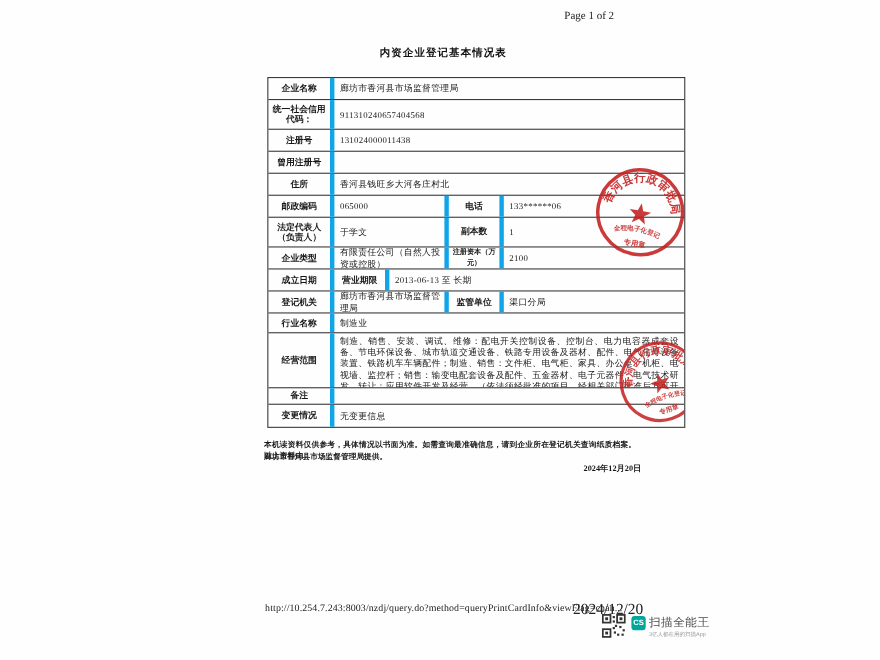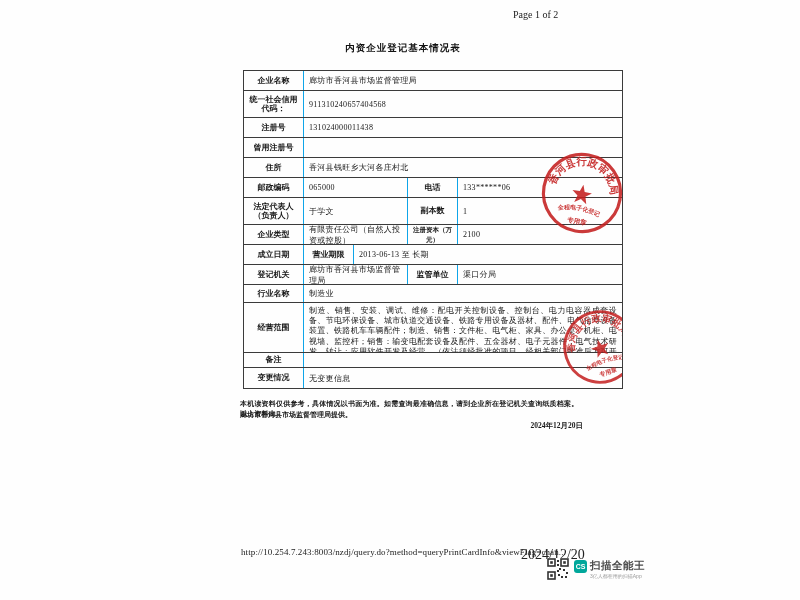--- a/index.html
+++ b/index.html
@@ -11,21 +11,21 @@
     -webkit-font-smoothing:antialiased;
   }
   .abs{position:absolute;}
   .page-num{left:513px;top:9px;font-size:10px;color:#222;}
   .doc-title{left:243px;top:42px;width:320px;text-align:center;font-size:9.5px;font-weight:bold;letter-spacing:1px;color:#111;}
 
   
   .tbl{left:243px;top:70px;width:378px;border:1px solid #3b3b3b;background:transparent;}
   .trow{display:flex;border-bottom:1px solid #3b3b3b;align-items:stretch;}
   .trow:last-child{border-bottom:none;}
-  .c{border-right:1px solid #0ea5e9;display:flex;align-items:center;font-size:8px;color:#171717;overflow:hidden;}
+  .c{border-right:4px solid #0ea5e9;display:flex;align-items:center;font-size:8px;color:#171717;overflow:hidden;}
   .trow .c:last-child{border-right:none;}
   .lbl{width:60px;justify-content:center;text-align:center;font-weight:bold;line-height:9.5px;padding:0 2px;box-sizing:border-box;flex-shrink:0;}
   .l2{width:50px;flex-shrink:0;}
   .v1{width:104px;flex-shrink:0;}
   .val{padding-left:5px;box-sizing:border-box;letter-spacing:.3px;}
   .wide,.v2{flex:1;}
   .sm{font-size:6.5px;letter-spacing:0;}
   .scope{align-items:flex-start;padding:3px 5px 2px 5px;line-height:10.2px;letter-spacing:.2px;font-size:8px;text-align:justify;}
 
   
@@ -33,21 +33,21 @@
   .foot2{left:240px;top:410px;width:340px;font-size:7px;font-weight:600;color:#1a1a1a;}
   .foot-date{left:253px;top:421px;width:330px;text-align:right;font-size:7.5px;font-weight:600;color:#1a1a1a;}
 
   
   .url-line{left:241px;top:547px;font-size:9px;color:#222;letter-spacing:.1px;}
   .url-date{left:521px;top:547px;font-size:14px;color:#222;}
   .qr{left:547px;top:558px;width:22px;height:22px;}
   .cs-badge{left:574px;top:560px;width:13px;height:13px;background:#00a79b;border-radius:3px;color:#fff;
     font-family:"Liberation Sans","DejaVu Sans",sans-serif;font-weight:bold;font-size:7px;
     display:flex;align-items:center;justify-content:center;}
-  .cs-name{left:590px;top:559px;font-size:10.5px;font-weight:bold;color:#4a4a4a;
+  .cs-name{left:590px;top:559px;font-size:10.5px;font-weight:normal;color:#4a4a4a;
     font-family:"Liberation Sans","DejaVu Sans",sans-serif;letter-spacing:.5px;}
   .cs-sub{left:590px;top:573px;font-size:5px;color:#9a9a9a;font-family:"Liberation Sans","DejaVu Sans",sans-serif;}
 
   
   .stamp1{left:535px;top:146px;width:94px;height:94px;transform:rotate(10deg);opacity:.88;}
   .stamp2-clip{left:557px;top:302px;width:65px;height:92px;overflow:hidden;}
   .stamp2{position:absolute;left:0;top:2px;width:86px;height:86px;transform:rotate(-18deg);opacity:.85;}
 </style>
 </head>
 <body>

